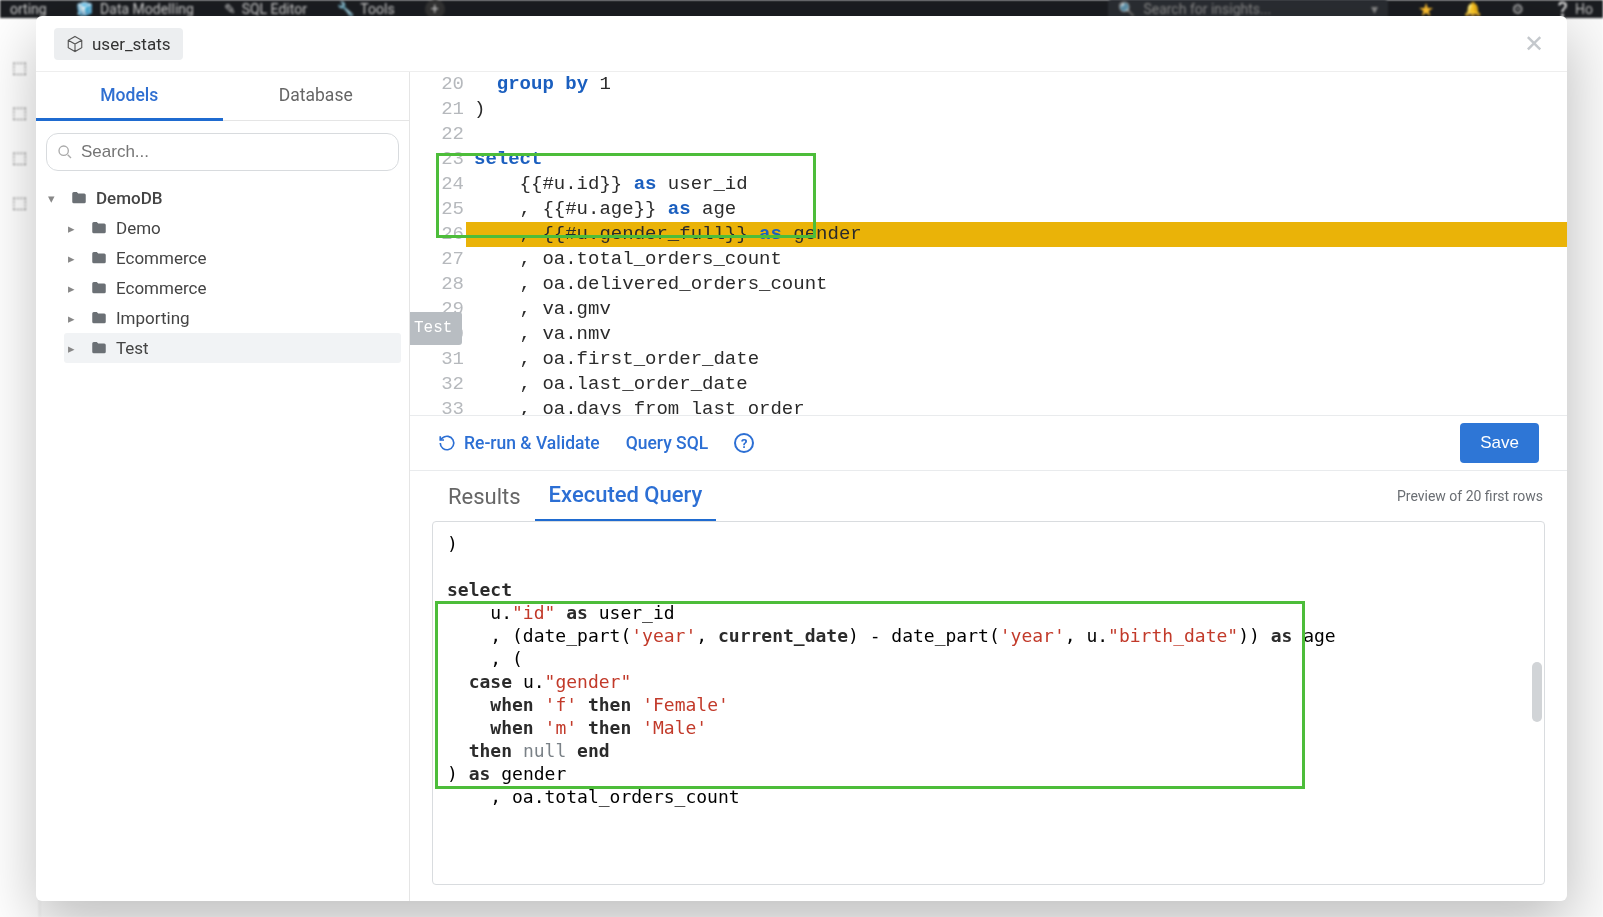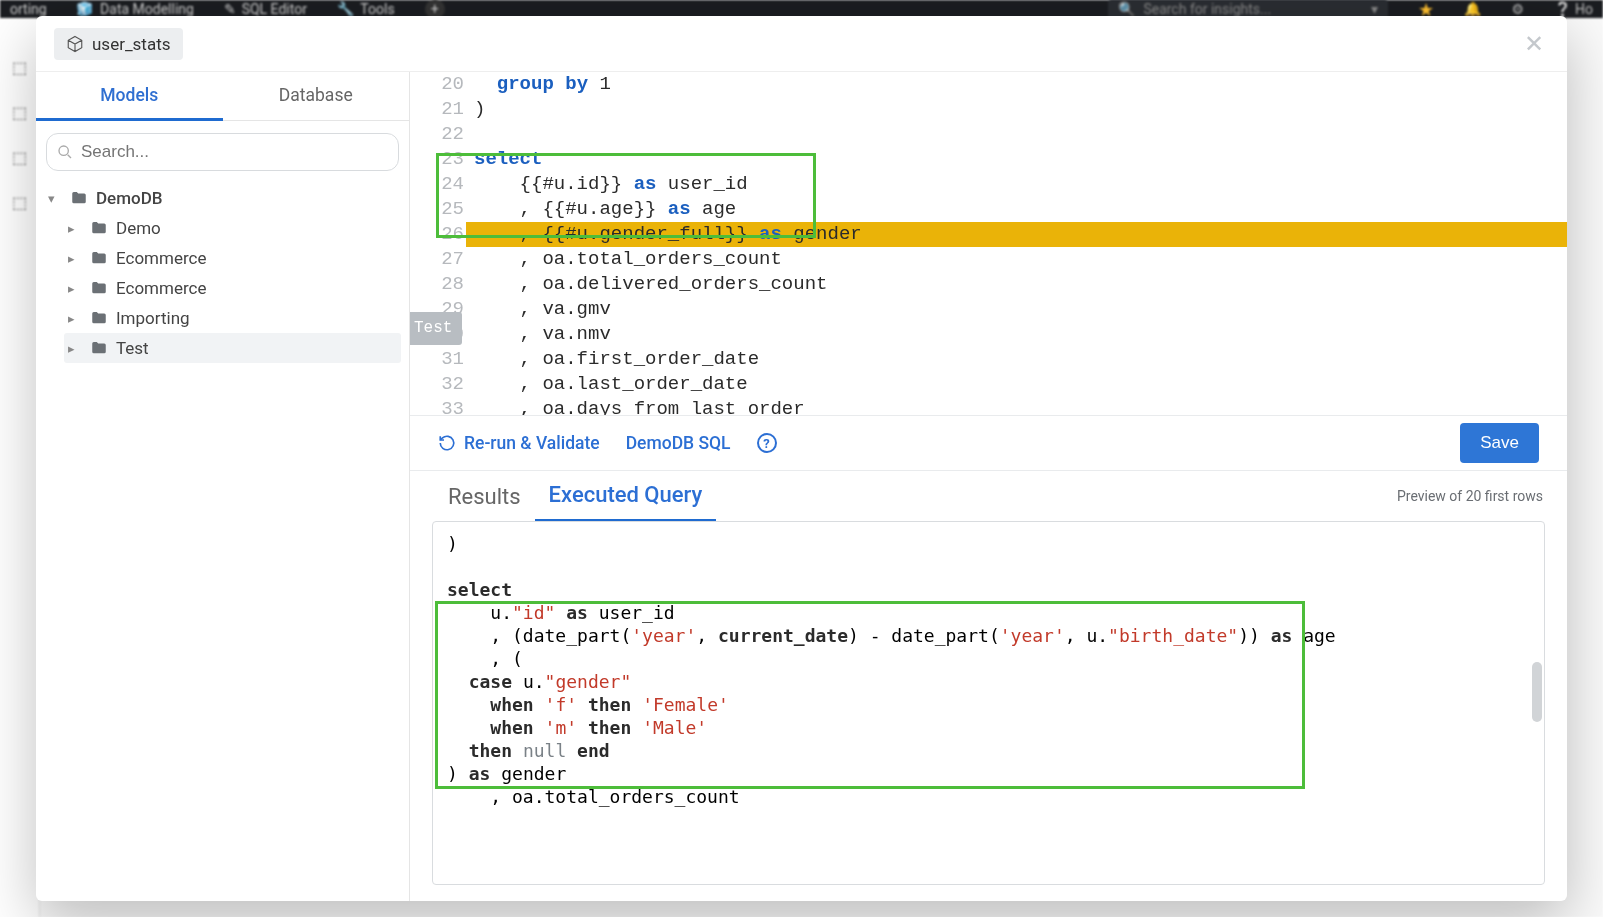--- a/index.html
+++ b/index.html
@@ -264,21 +264,21 @@
       </div>
 
       <div class="action-bar">
         <div class="link-btn">
           <svg width="18" height="18" viewBox="0 0 24 24" fill="none" stroke="#2c6fd4" stroke-width="2.2">
               <path d="M3 12a9 9 0 1 0 3-6.7L3 8"></path>
               <path d="M3 3v5h5"></path>
             </svg>
           <span>Re-run &amp; Validate</span>
         </div>
-        <div class="link-btn">DemoDB SQL</div>
+        <div class="link-btn">Query SQL</div>
         <div class="help-ic">?</div>
         <button class="save-btn">Save</button>
       </div>
 
       <div class="lower-tabs">
         <div class="ltab">Results</div>
         <div class="ltab active">Executed Query</div>
         <div class="preview-label">Preview of 20 first rows</div>
       </div>
 

